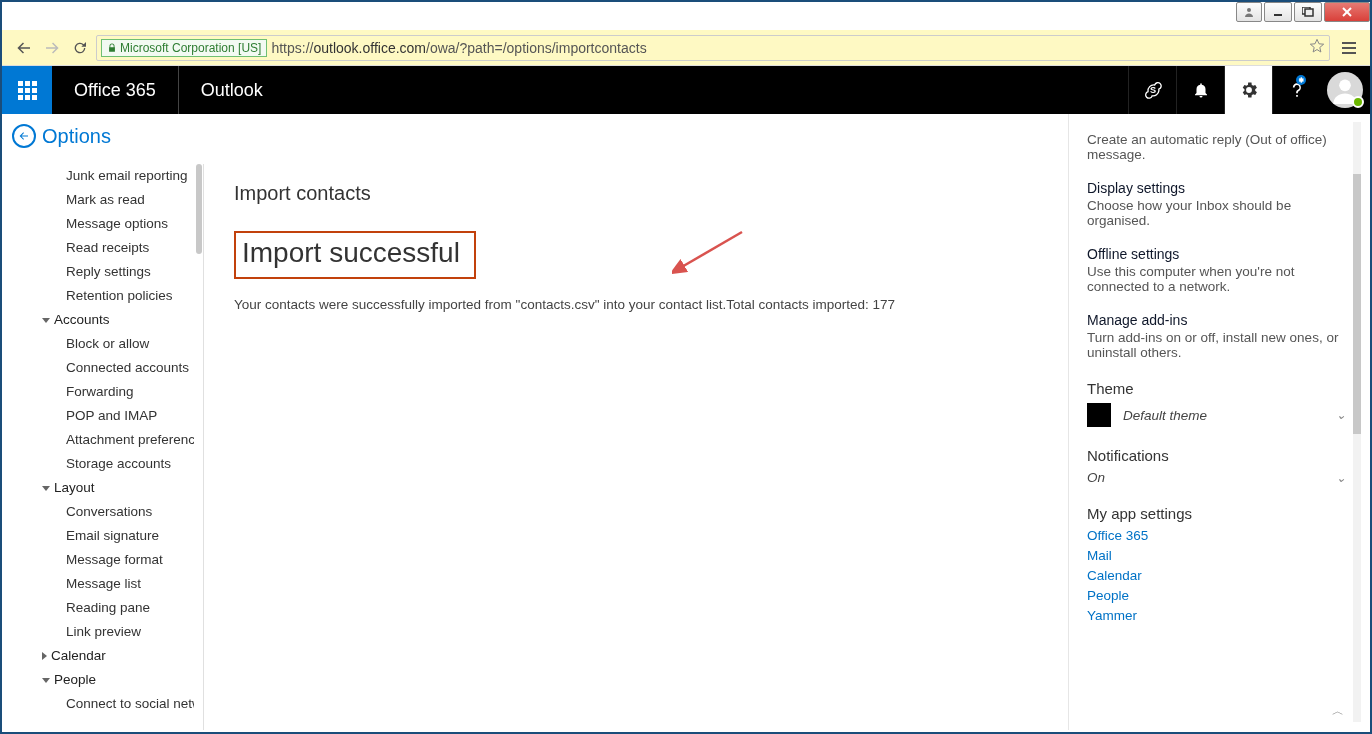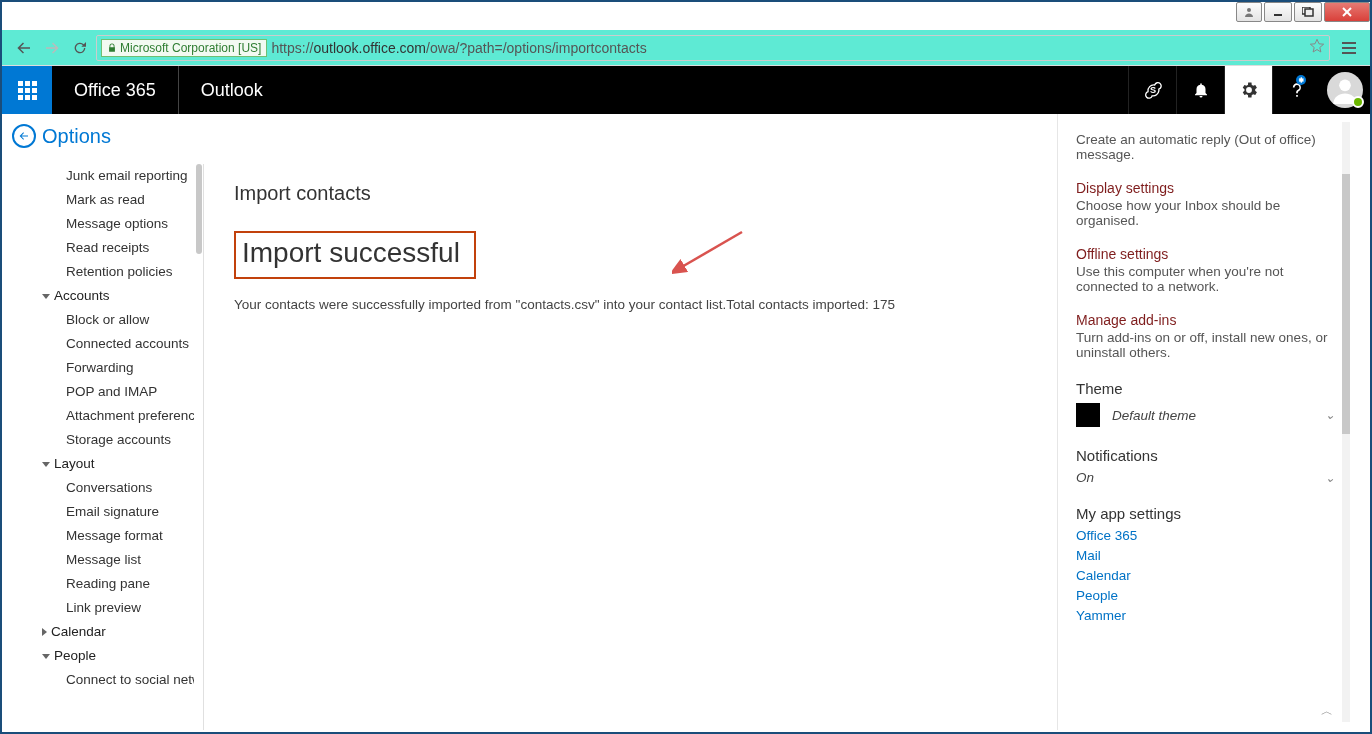--- a/index.html
+++ b/index.html
@@ -5,21 +5,21 @@
 * { margin: 0; padding: 0; box-sizing: border-box; font-family: "Segoe UI", Arial, sans-serif; }
 body { width: 1372px; height: 734px; overflow: hidden; background: #fff; border: 2px solid #1a4d7a; position: relative; }
 
 
 .window-chrome { position: absolute; top: 0; right: 0; height: 22px; display: flex; }
 .window-btn { width: 28px; height: 20px; border: 1px solid #888; background: linear-gradient(#fdfdfd,#e4e4e4); margin-left: 2px; display: flex; align-items: center; justify-content: center; font-size: 10px; color: #333; border-radius: 2px; }
 .window-btn.close { background: linear-gradient(#e67a73,#d9403a); color: #fff; width: 46px; }
 .window-btn.user { width: 26px; }
 
 
-.browser-bar { position: absolute; top: 28px; left: 0; right: 0; height: 36px; display: flex; align-items: center; padding: 0 10px; border-bottom: 1px solid #ddd; background: #5eead4; }
+.browser-bar { position: absolute; top: 28px; left: 0; right: 0; height: 36px; display: flex; align-items: center; padding: 0 10px; border-bottom: 1px solid #ddd; background: #fef9c3; }
 .nav-btn { width: 24px; height: 24px; display: flex; align-items: center; justify-content: center; color: #555; font-size: 18px; margin-right: 4px; cursor: pointer; }
 .nav-btn.fwd { color: #bbb; }
 .url-box { flex: 1; height: 26px; border: 1px solid #ccc; border-radius: 2px; display: flex; align-items: center; padding: 0 4px; font-size: 14px; }
 .cert-badge { color: #2e7d32; border: 1px solid #6fbf73; background: #f2faf2; font-size: 12px; padding: 1px 5px; margin-right: 4px; display: flex; align-items: center; gap: 3px; }
 .url-text { color: #555; }
 .url-host { color: #333; }
 .star { margin-left: 6px; color: #888; }
 .hamburger { width: 22px; margin-left: 8px; color: #555; display: flex; flex-direction: column; gap: 3px; align-items: center; justify-content: center; }
 .hamburger span { width: 14px; height: 2px; background: #555; }
 
@@ -54,25 +54,25 @@
 
 
 .main { position: absolute; top: 162px; left: 220px; right: 310px; bottom: 2px; padding: 18px 12px; }
 .main h1 { font-size: 20px; font-weight: 300; color: #333; margin-bottom: 26px; }
 .result-box { border: 2px solid #c2410c; display: inline-block; padding: 4px 14px 8px 6px; margin-bottom: 12px; position: relative; }
 .main h2 { font-size: 28px; font-weight: 300; color: #333; }
 .main p { font-size: 13.5px; color: #444; margin-top: 6px; }
 .arrow-anno { position: absolute; left: 450px; top: 66px; pointer-events: none; }
 
 
-.rightpanel { position: absolute; top: 112px; right: 17px; width: 296px; bottom: 2px; background: #fff; border-left: 1px solid #e6e6e6; padding: 0 18px 10px 18px; overflow: hidden; font-size: 13.5px; color: #444; }
+.rightpanel { position: absolute; top: 112px; right: 6px; width: 296px; bottom: 2px; background: #fff; border-left: 1px solid #e6e6e6; padding: 0 18px 10px 18px; overflow: hidden; font-size: 13.5px; color: #444; }
 .rightpanel .scrollbar { position: absolute; right: 3px; top: 8px; bottom: 8px; width: 8px; background: #f2f2f2; }
 .rightpanel .thumb { position: absolute; right: 3px; top: 60px; width: 8px; height: 260px; background: #c8c8c8; }
 .rp-section { margin-top: 18px; }
-.rp-link { color: #7f1d1d; cursor: pointer; font-size: 14px; }
+.rp-link { color: #0f172a; cursor: pointer; font-size: 14px; }
 .rp-desc { color: #555; margin-top: 2px; }
 .rp-heading { color: #333; font-size: 15px; margin-top: 20px; margin-bottom: 6px; }
 .theme-row { display: flex; align-items: center; gap: 12px; margin-top: 6px; font-style: italic; }
 .theme-swatch { width: 24px; height: 24px; background: #000; }
 .chev { margin-left: auto; color: #888; font-size: 12px; }
 .rp-linklist a { display: block; color: #0072c6; margin: 5px 0; cursor: pointer; font-size: 13.5px; }
 .rp-uparrow { position: absolute; bottom: 10px; right: 20px; color: #888; font-size: 12px; }
 </style>
 </head>
 <body>
@@ -204,20 +204,21 @@
   <span>Options</span>
 </div>
 
 <div class="leftnav">
   <div class="nav-arrow" style="top:4px;">▴</div>
   <div class="scroll" id="leftnav-list">
       <div class="nav-item">Junk email reporting</div>
       <div class="nav-item">Mark as read</div>
       <div class="nav-item">Message options</div>
       <div class="nav-item">Read receipts</div>
+      <div class="nav-item">Reply settings</div>
       <div class="nav-item">Retention policies</div>
       <div class="nav-item group"><span class="caret"></span><span>Accounts</span></div>
       <div class="nav-item">Block or allow</div>
       <div class="nav-item">Connected accounts</div>
       <div class="nav-item">Forwarding</div>
       <div class="nav-item">POP and IMAP</div>
       <div class="nav-item">Attachment preference</div>
       <div class="nav-item">Storage accounts</div>
       <div class="nav-item group"><span class="caret"></span><span>Layout</span></div>
       <div class="nav-item">Conversations</div>
@@ -240,21 +241,21 @@
     <h2>Import successful</h2>
   </div>
   <svg class="arrow-anno" width="80" height="50">
     <defs>
         <marker id="ah" markerWidth="10" markerHeight="10" refX="2" refY="3" orient="auto">
           <path d="M0,0 L0,6 L7,3 z" fill="#d9534f"></path>
         </marker>
       </defs>
     <line x1="70" y1="2" x2="8" y2="38" stroke="#d9534f" stroke-width="2.5" marker-end="url(#ah)"></line>
   </svg>
-  <p>Your contacts were successfully imported from "contacts.csv" into your contact list.Total contacts imported: 175</p>
+  <p>Your contacts were successfully imported from "contacts.csv" into your contact list.Total contacts imported: 177</p>
 </div>
 
 <div class="rightpanel">
   <div class="scrollbar"></div>
   <div class="thumb"></div>
 
   <div class="rp-section">
     <div class="rp-desc">Create an automatic reply (Out of office) message.</div>
   </div>
   <div class="rp-section">

